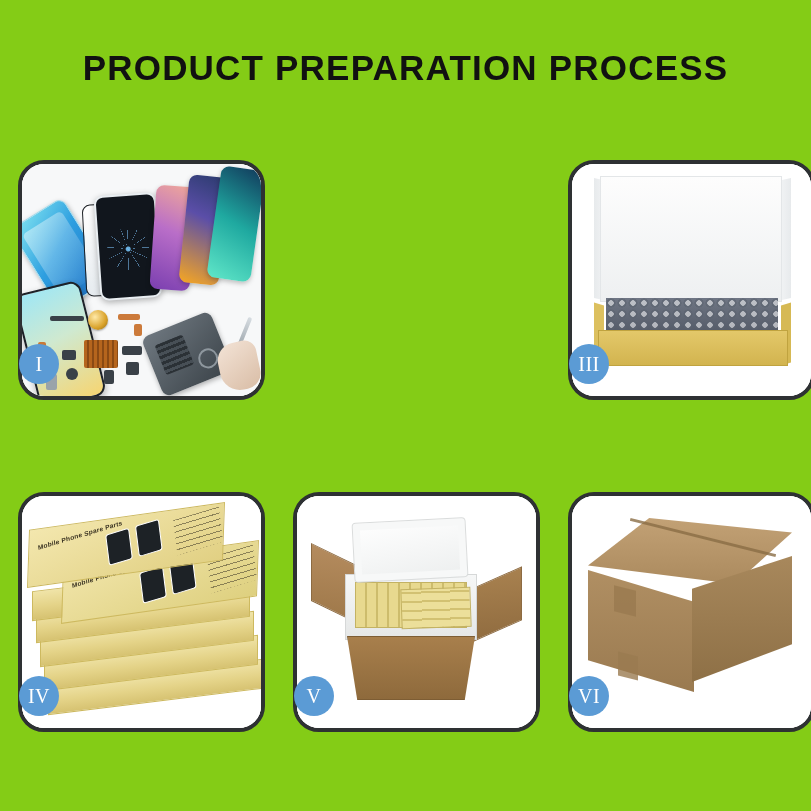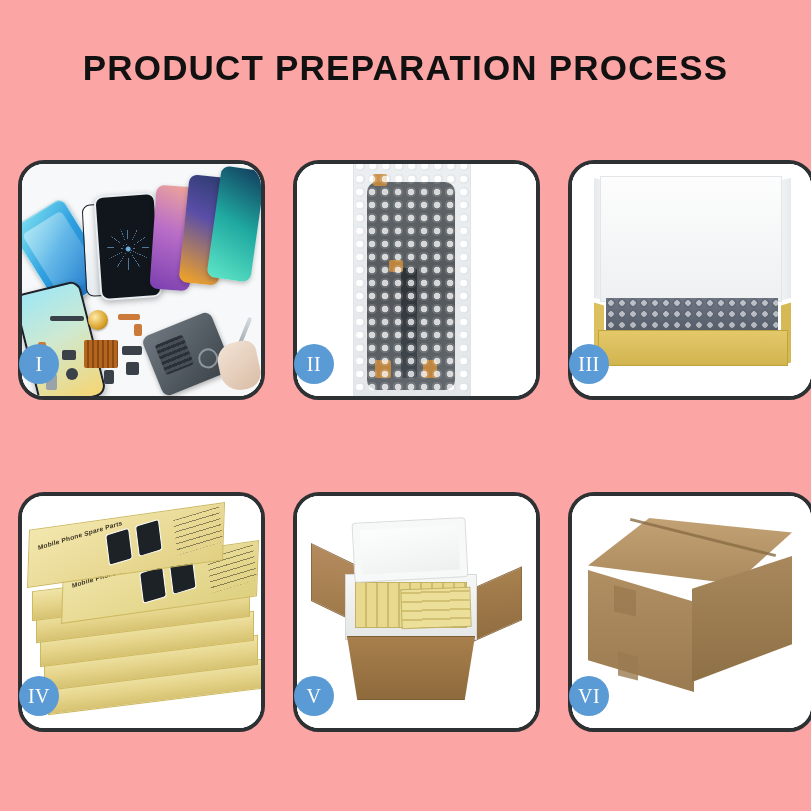--- a/index.html
+++ b/index.html
@@ -2,21 +2,21 @@
 <html><head>
 <meta charset="utf-8">
 <style>
   * { box-sizing: border-box; margin: 0; padding: 0; }
   html, body {
     width: 811px; height: 811px;
     background: #ffffff;
     font-family: "Liberation Sans", sans-serif;
     overflow: hidden;
   }
-  .page { position: relative; width: 811px; height: 811px; background: #fca5a5; }
+  .page { position: relative; width: 811px; height: 811px; background: #84cc16; }
 
   
   .header { position: absolute; top: 0; left: 0; width: 811px; text-align: center; }
   .title {
     font-size: 35px; font-weight: 700; letter-spacing: 1.2px;
     color: #111; line-height: 1; margin-top: 50px;
     white-space: nowrap;
   }
   .subtitle {
     font-size: 14.5px; font-weight: 400; color: #2b2b2b;
@@ -406,35 +406,20 @@
           <div class="flex-cab" style="left:96px;top:150px;width:22px;height:6px;"></div>
           <div class="flex-cab" style="left:112px;top:160px;width:8px;height:12px;"></div>
           <div class="flex-cab" style="left:16px;top:178px;width:8px;height:26px;"></div>
           <div class="tweezers"></div>
           <div class="hand"></div>
         </div>
       </div>
       <div class="badge">I</div>
     </div>
 
-    <div class="card c2">
-      <div class="inner">
-        <div class="p2">
-          <div class="bubblewrap"></div>
-          <div class="screen-in"></div>
-          <div class="flex-strip"></div>
-          <div class="conn" style="left:76px;top:10px;"></div>
-          <div class="conn" style="left:92px;top:96px;"></div>
-          <div class="conn" style="left:78px;top:196px;width:16px;height:18px;"></div>
-          <div class="conn" style="left:126px;top:196px;width:14px;height:18px;"></div>
-          <div class="bubble-overlay"></div>
-        </div>
-      </div>
-      <div class="badge">II</div>
-    </div>
 
     <div class="card c3">
       <div class="inner">
         <div class="p3">
           <div class="lid-left"></div>
           <div class="lid-right"></div>
           <div class="lid-back"></div>
           <div class="box3-lipL"></div>
           <div class="box3-lipR"></div>
           <div class="box3-foam"></div>

